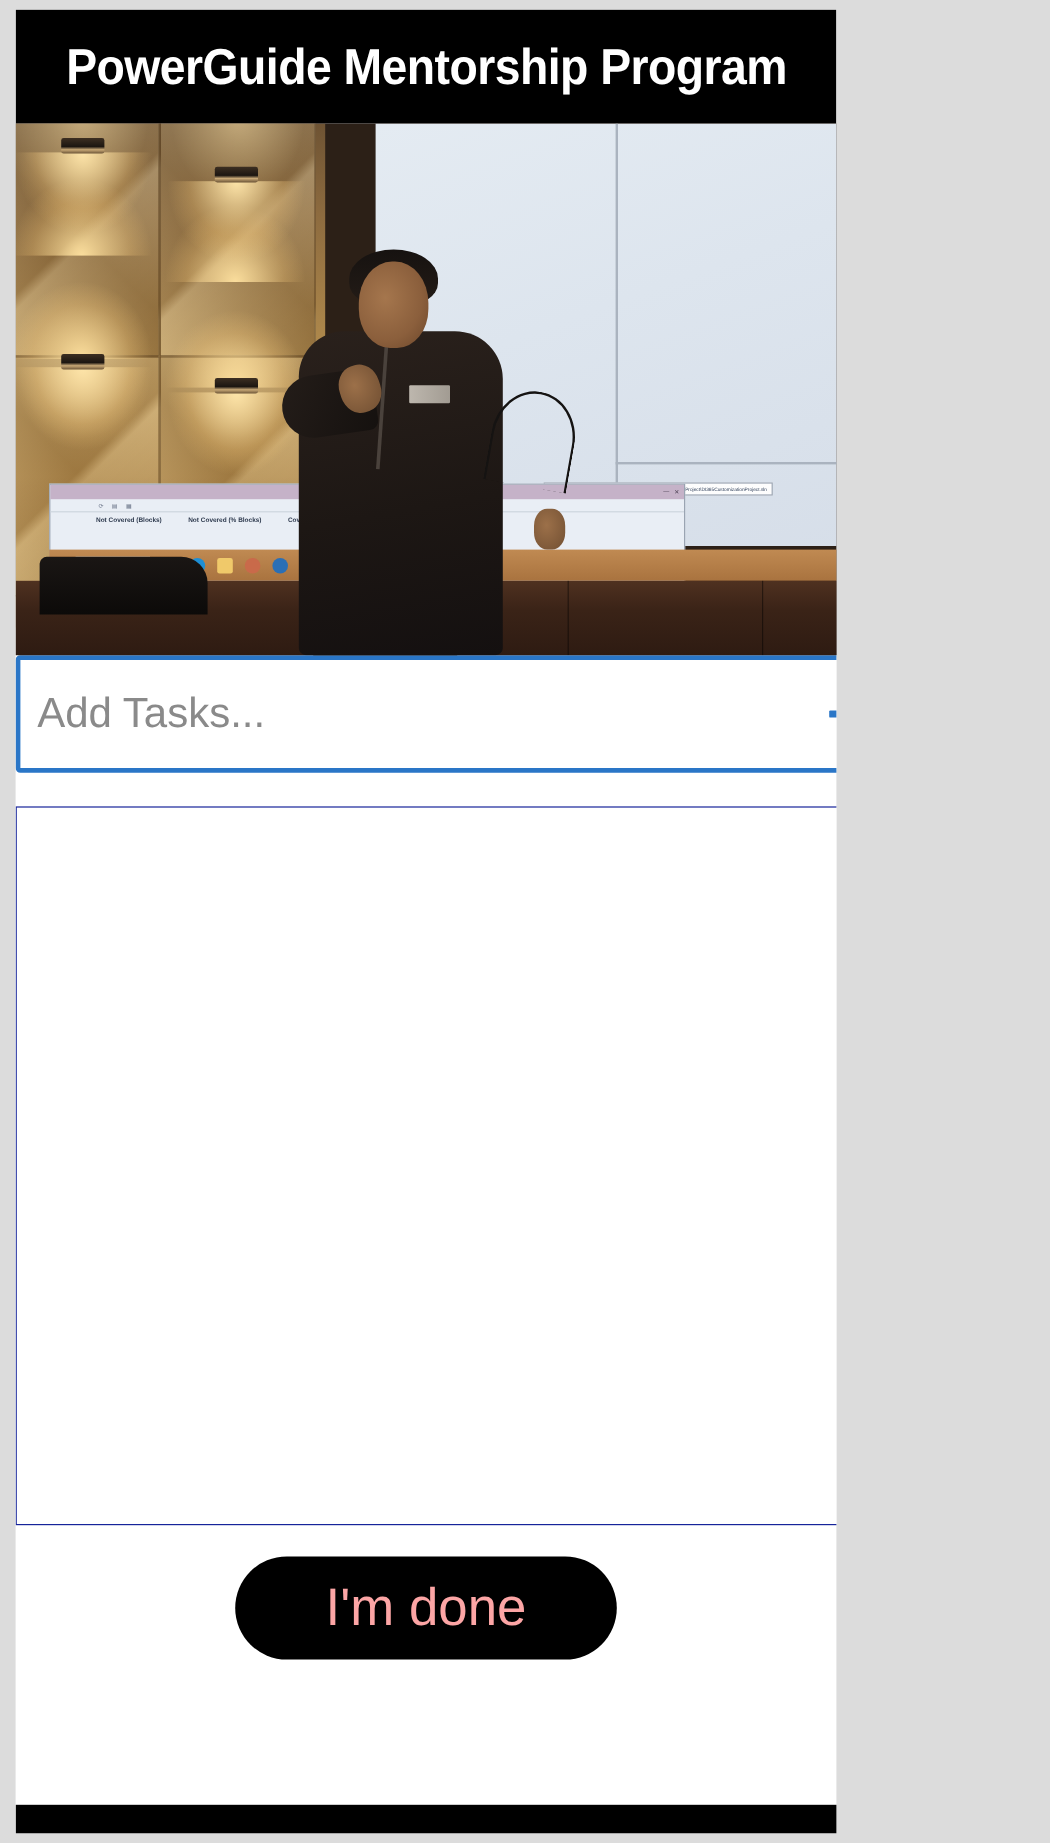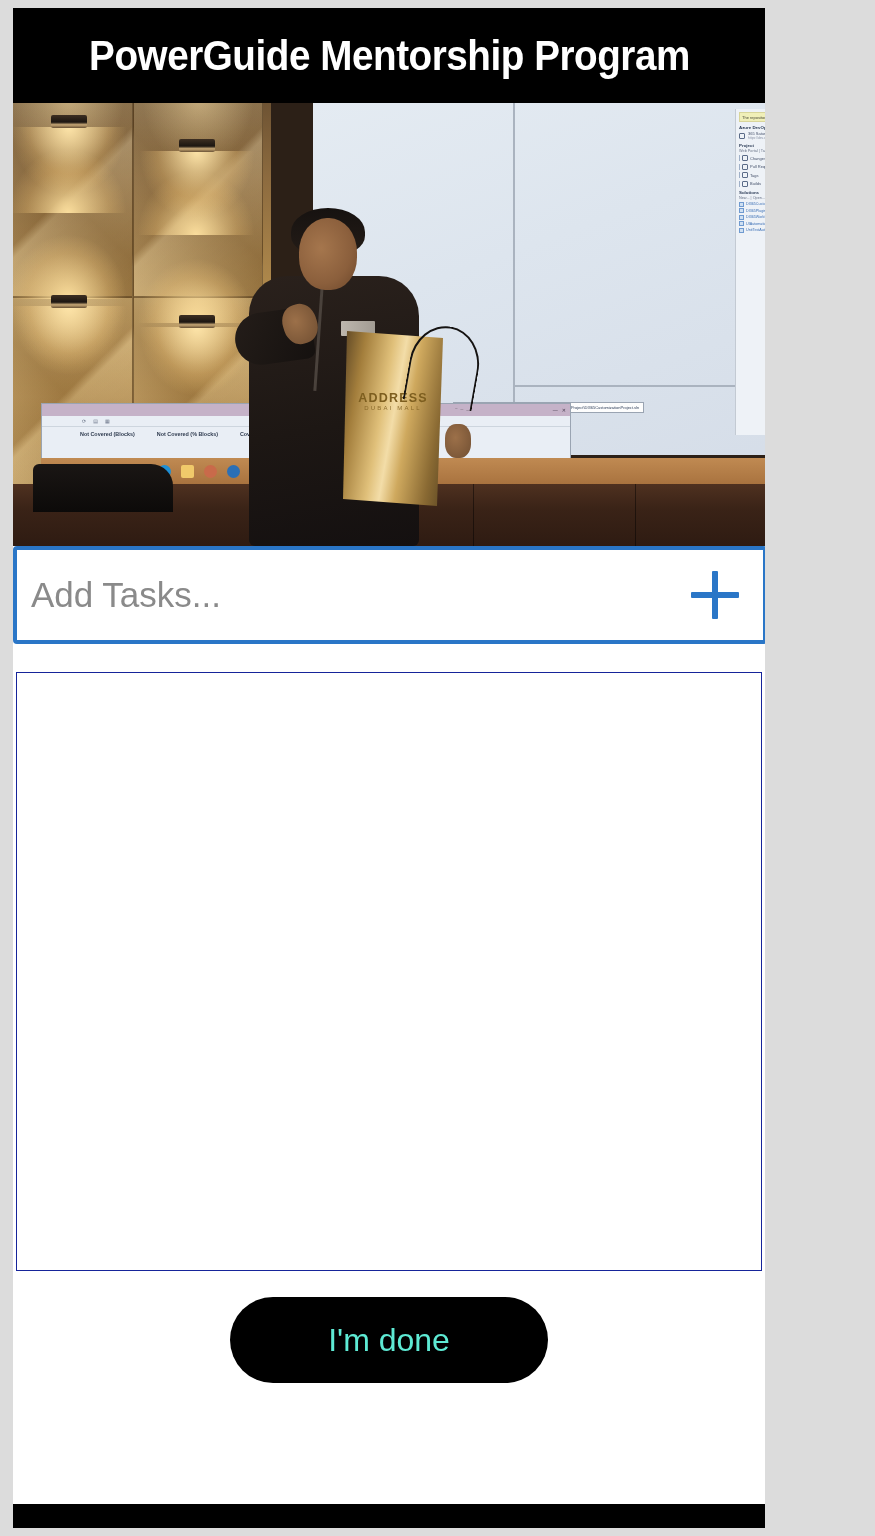--- a/index.html
+++ b/index.html
@@ -9,21 +9,21 @@
     height: 1536px;
     background: #dcdcdc;
     font-family: "Liberation Sans", sans-serif;
     overflow: hidden;
   }
 
   #app-frame {
     position: absolute;
     left: 13px;
     top: 8px;
-    width: 752px;
+    width: 684px;
     height: 1520px;
     background: #ffffff;
     overflow: hidden;
   }
 
   
   #app-header {
     width: 100%;
     height: 95px;
     background: #000000;
@@ -349,26 +349,26 @@
     height: 599px;
     border: 1.5px solid #16249a;
     background: #ffffff;
     overflow-y: auto;
     list-style: none;
   }
 
   #done-row { display: flex; justify-content: center; padding-top: 26px; }
   #done-button {
     background: #000000;
-    color: #5eead4;
+    color: #fca5a5;
     border: none;
     border-radius: 46px;
     width: 318px;
     height: 86px;
-    font-size: 32px;
+    font-size: 44px;
     font-family: "Liberation Sans", sans-serif;
     cursor: pointer;
   }
 
   #nav-bar {
     position: absolute;
     left: 0; bottom: 0;
     width: 850px;
     height: 24px;
     background: #000000;
@@ -546,26 +546,20 @@
       <div class="sp-legs"></div>
       <div class="sp-body"></div>
       <div class="sp-lanyard"></div>
       <div class="sp-logo"></div>
       <div class="sp-arm"></div>
       <div class="sp-hand"></div>
       <div class="sp-hair"></div>
       <div class="sp-head"></div>
     </div>
 
-    <div class="podium">
-      <div class="podium-text">
-        <div class="t1">ADDRESS</div>
-        <div class="t2">DUBAI MALL</div>
-      </div>
-    </div>
     <div class="mic"></div>
     <div class="mic-hand"></div>
   </div>
 
 
   <div id="task-input-row">
     <input id="task-input" type="text" placeholder="Add Tasks..." style="">
     <button id="add-task-button">
       <span class="plus-glyph">
         <span class="plus-h"></span>

